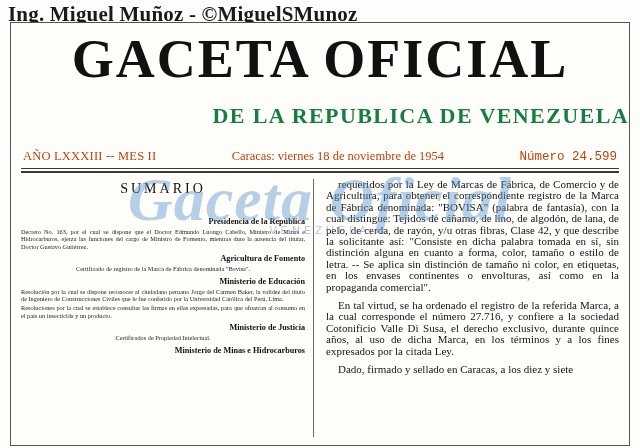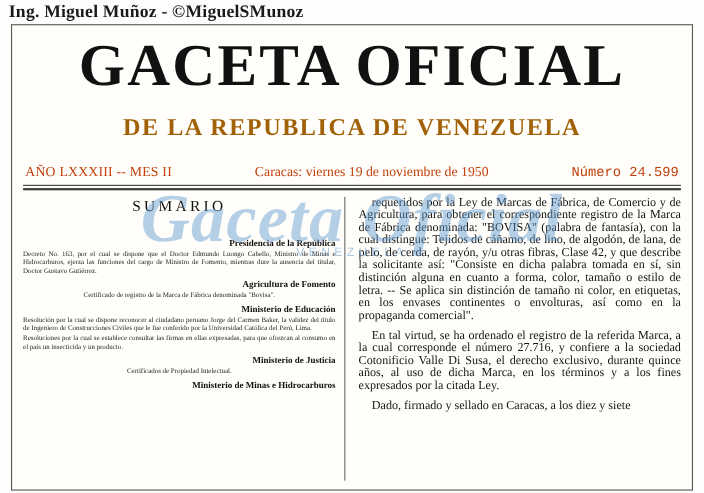--- a/index.html
+++ b/index.html
@@ -15,21 +15,21 @@
     width: 640px; height: 448px;
     background: #fdfdfb;
     overflow: hidden;
   }
 
   
   .credit {
     position: absolute;
     top: 2px; left: 8px;
     font-family: "Liberation Serif", serif;
-    font-size: 16px;
+    font-size: 21px;
     font-weight: bold;
     color: #1a1a1a;
     letter-spacing: 0.2px;
     white-space: nowrap;
   }
 
   
   .scan {
     position: absolute;
     top: 22px; left: 10px;
@@ -52,23 +52,24 @@
     letter-spacing: 2px;
     color: #111;
     white-space: nowrap;
   }
   .masthead .subtitle {
     font-family: "Liberation Serif", serif;
     font-weight: bold;
     font-size: 22px;
     line-height: 30px;
     letter-spacing: 1.4px;
-    color: #a16207;
+    color: #15803d;
     margin-top: 12px;
     white-space: nowrap;
+    text-align: right;
   }
 
   
   .issue-line {
     display: flex;
     justify-content: space-between;
     align-items: baseline;
     padding: 0 12px;
     margin-top: 18px;
     font-size: 12.5px;
@@ -180,21 +181,21 @@
 
   <div class="scan">
 
     <div class="masthead">
       <div class="title">GACETA OFICIAL</div>
       <div class="subtitle">DE LA REPUBLICA DE VENEZUELA</div>
     </div>
 
     <div class="issue-line">
       <span class="yr">AÑO LXXXIII -- MES II</span>
-      <span class="city">Caracas: viernes 19 de noviembre de 1950</span>
+      <span class="city">Caracas: viernes 18 de noviembre de 1954</span>
       <span class="num">Número 24.599</span>
     </div>
 
     <div class="rule-top"></div>
     <div class="rule-top2"></div>
 
     <div class="columns">
 
       <div class="col-left">
         <div class="sumario-head">SUMARIO</div>

